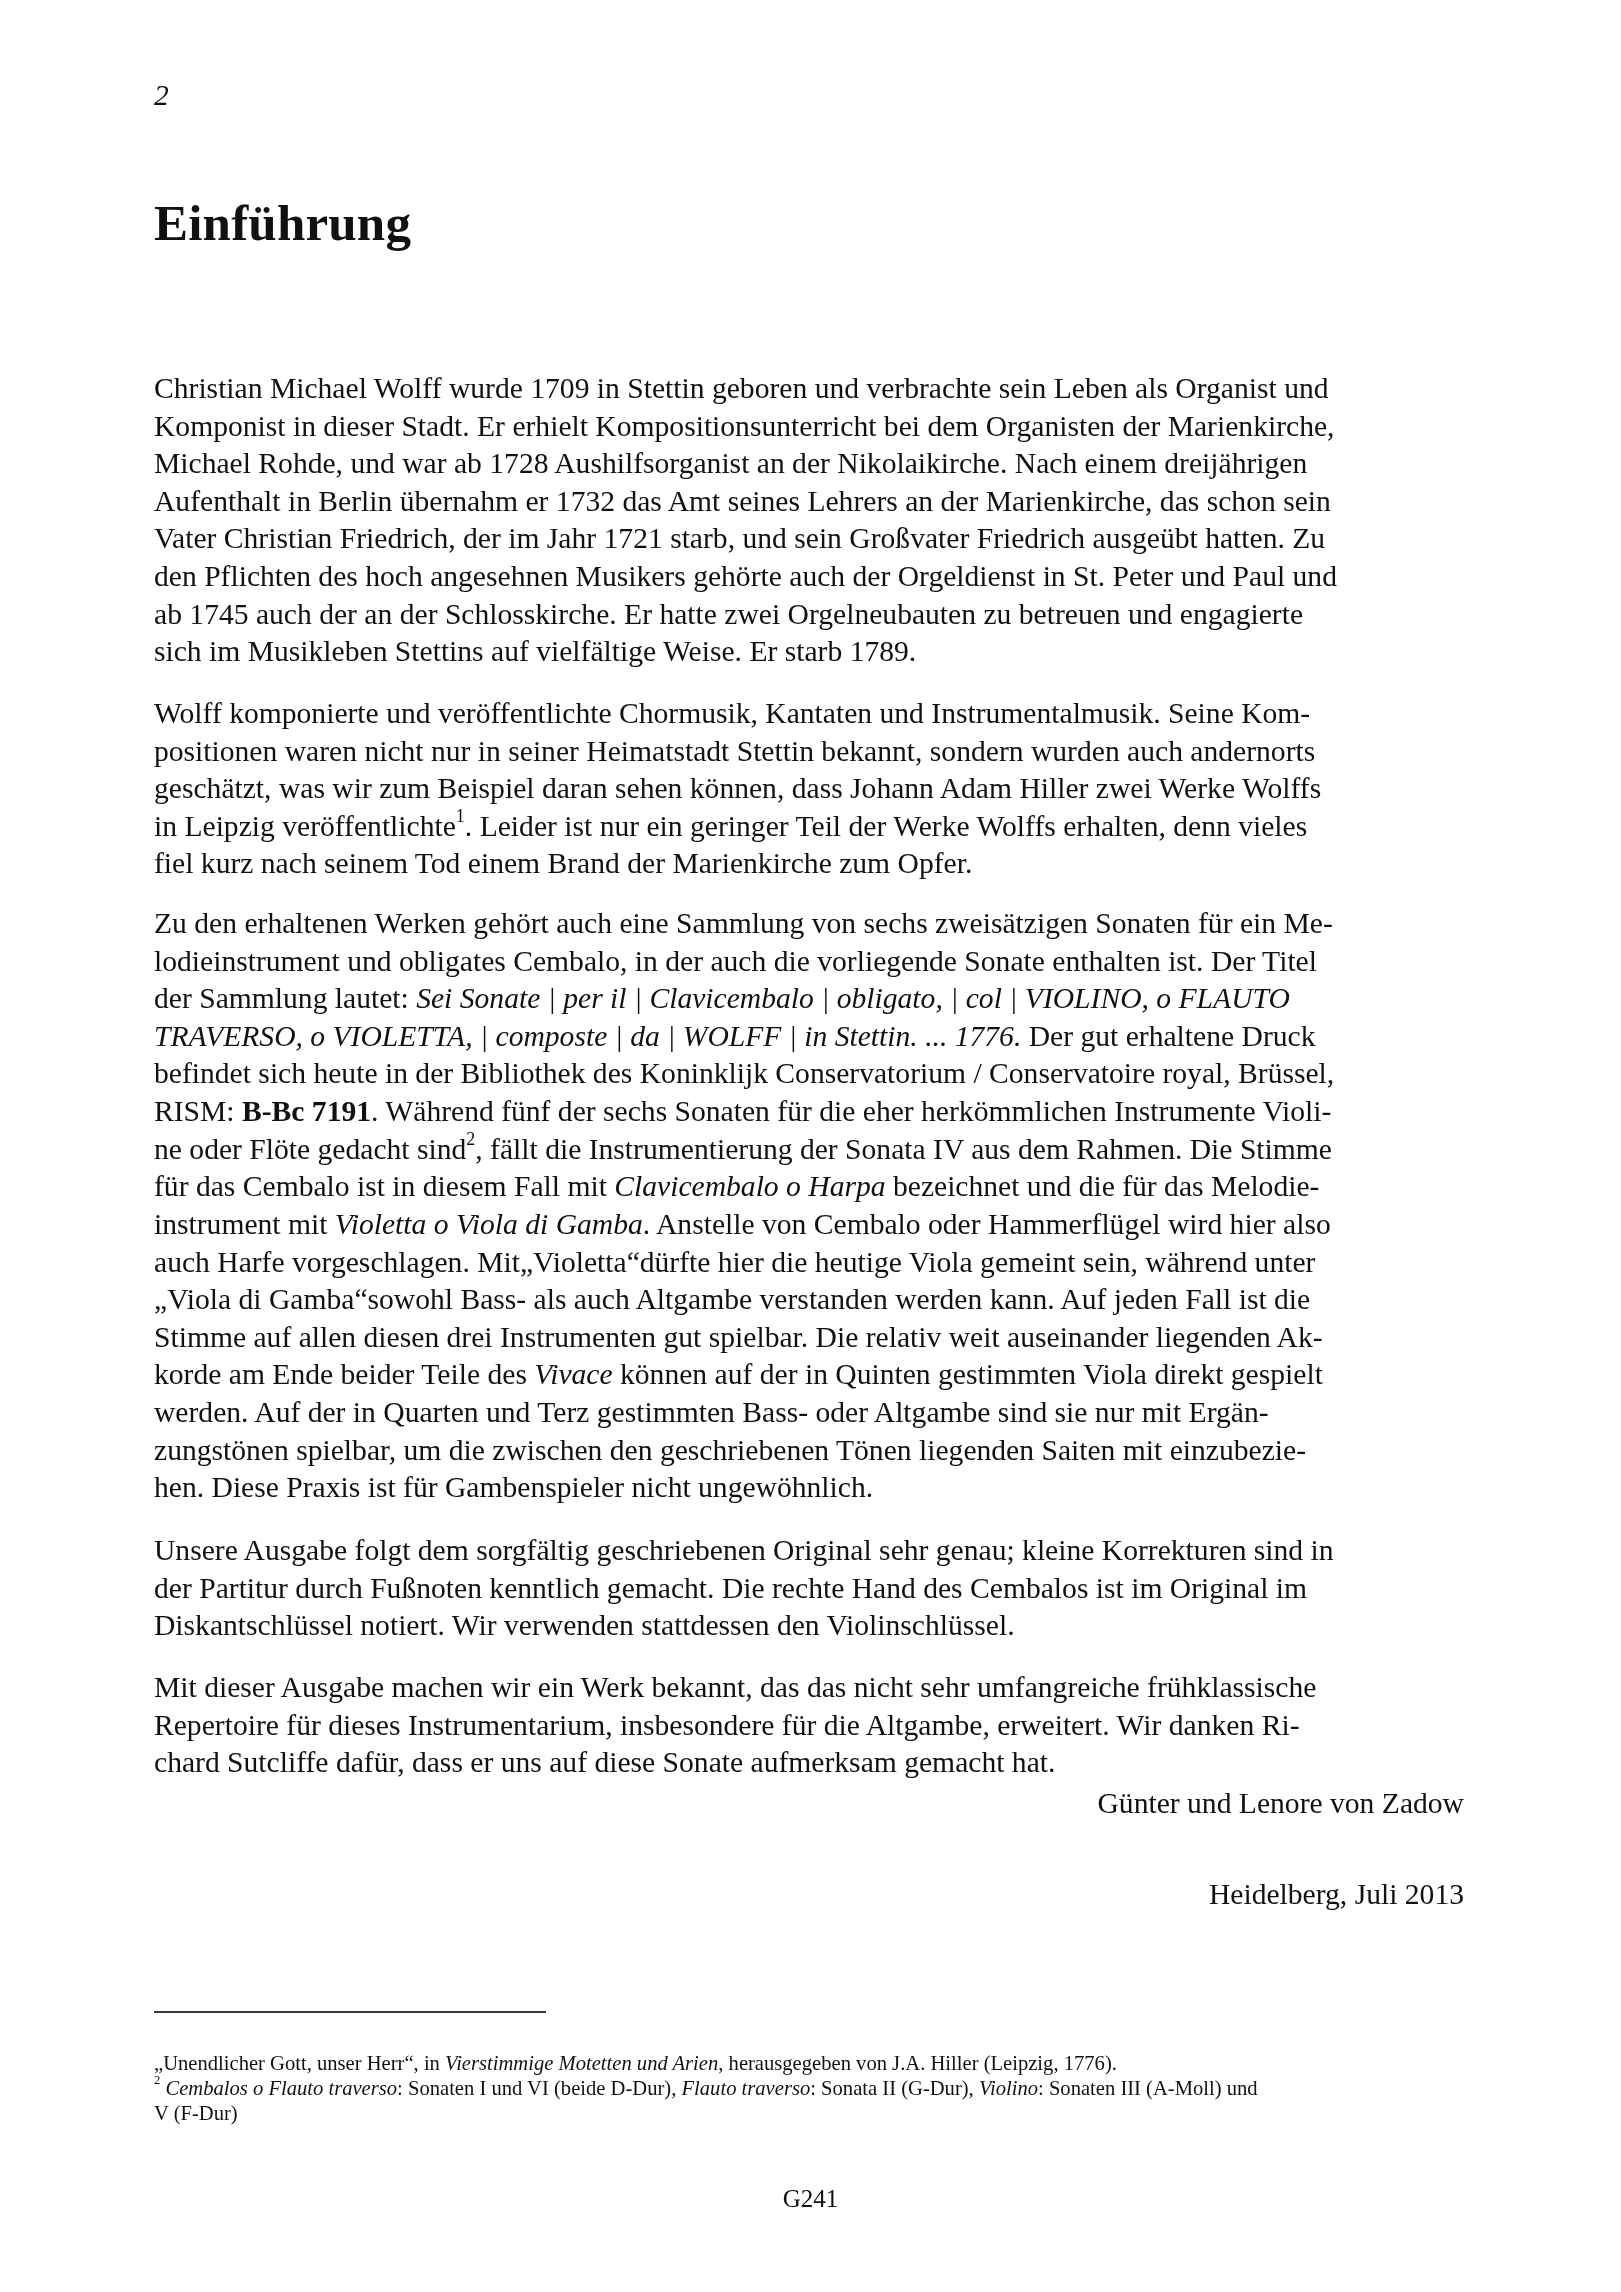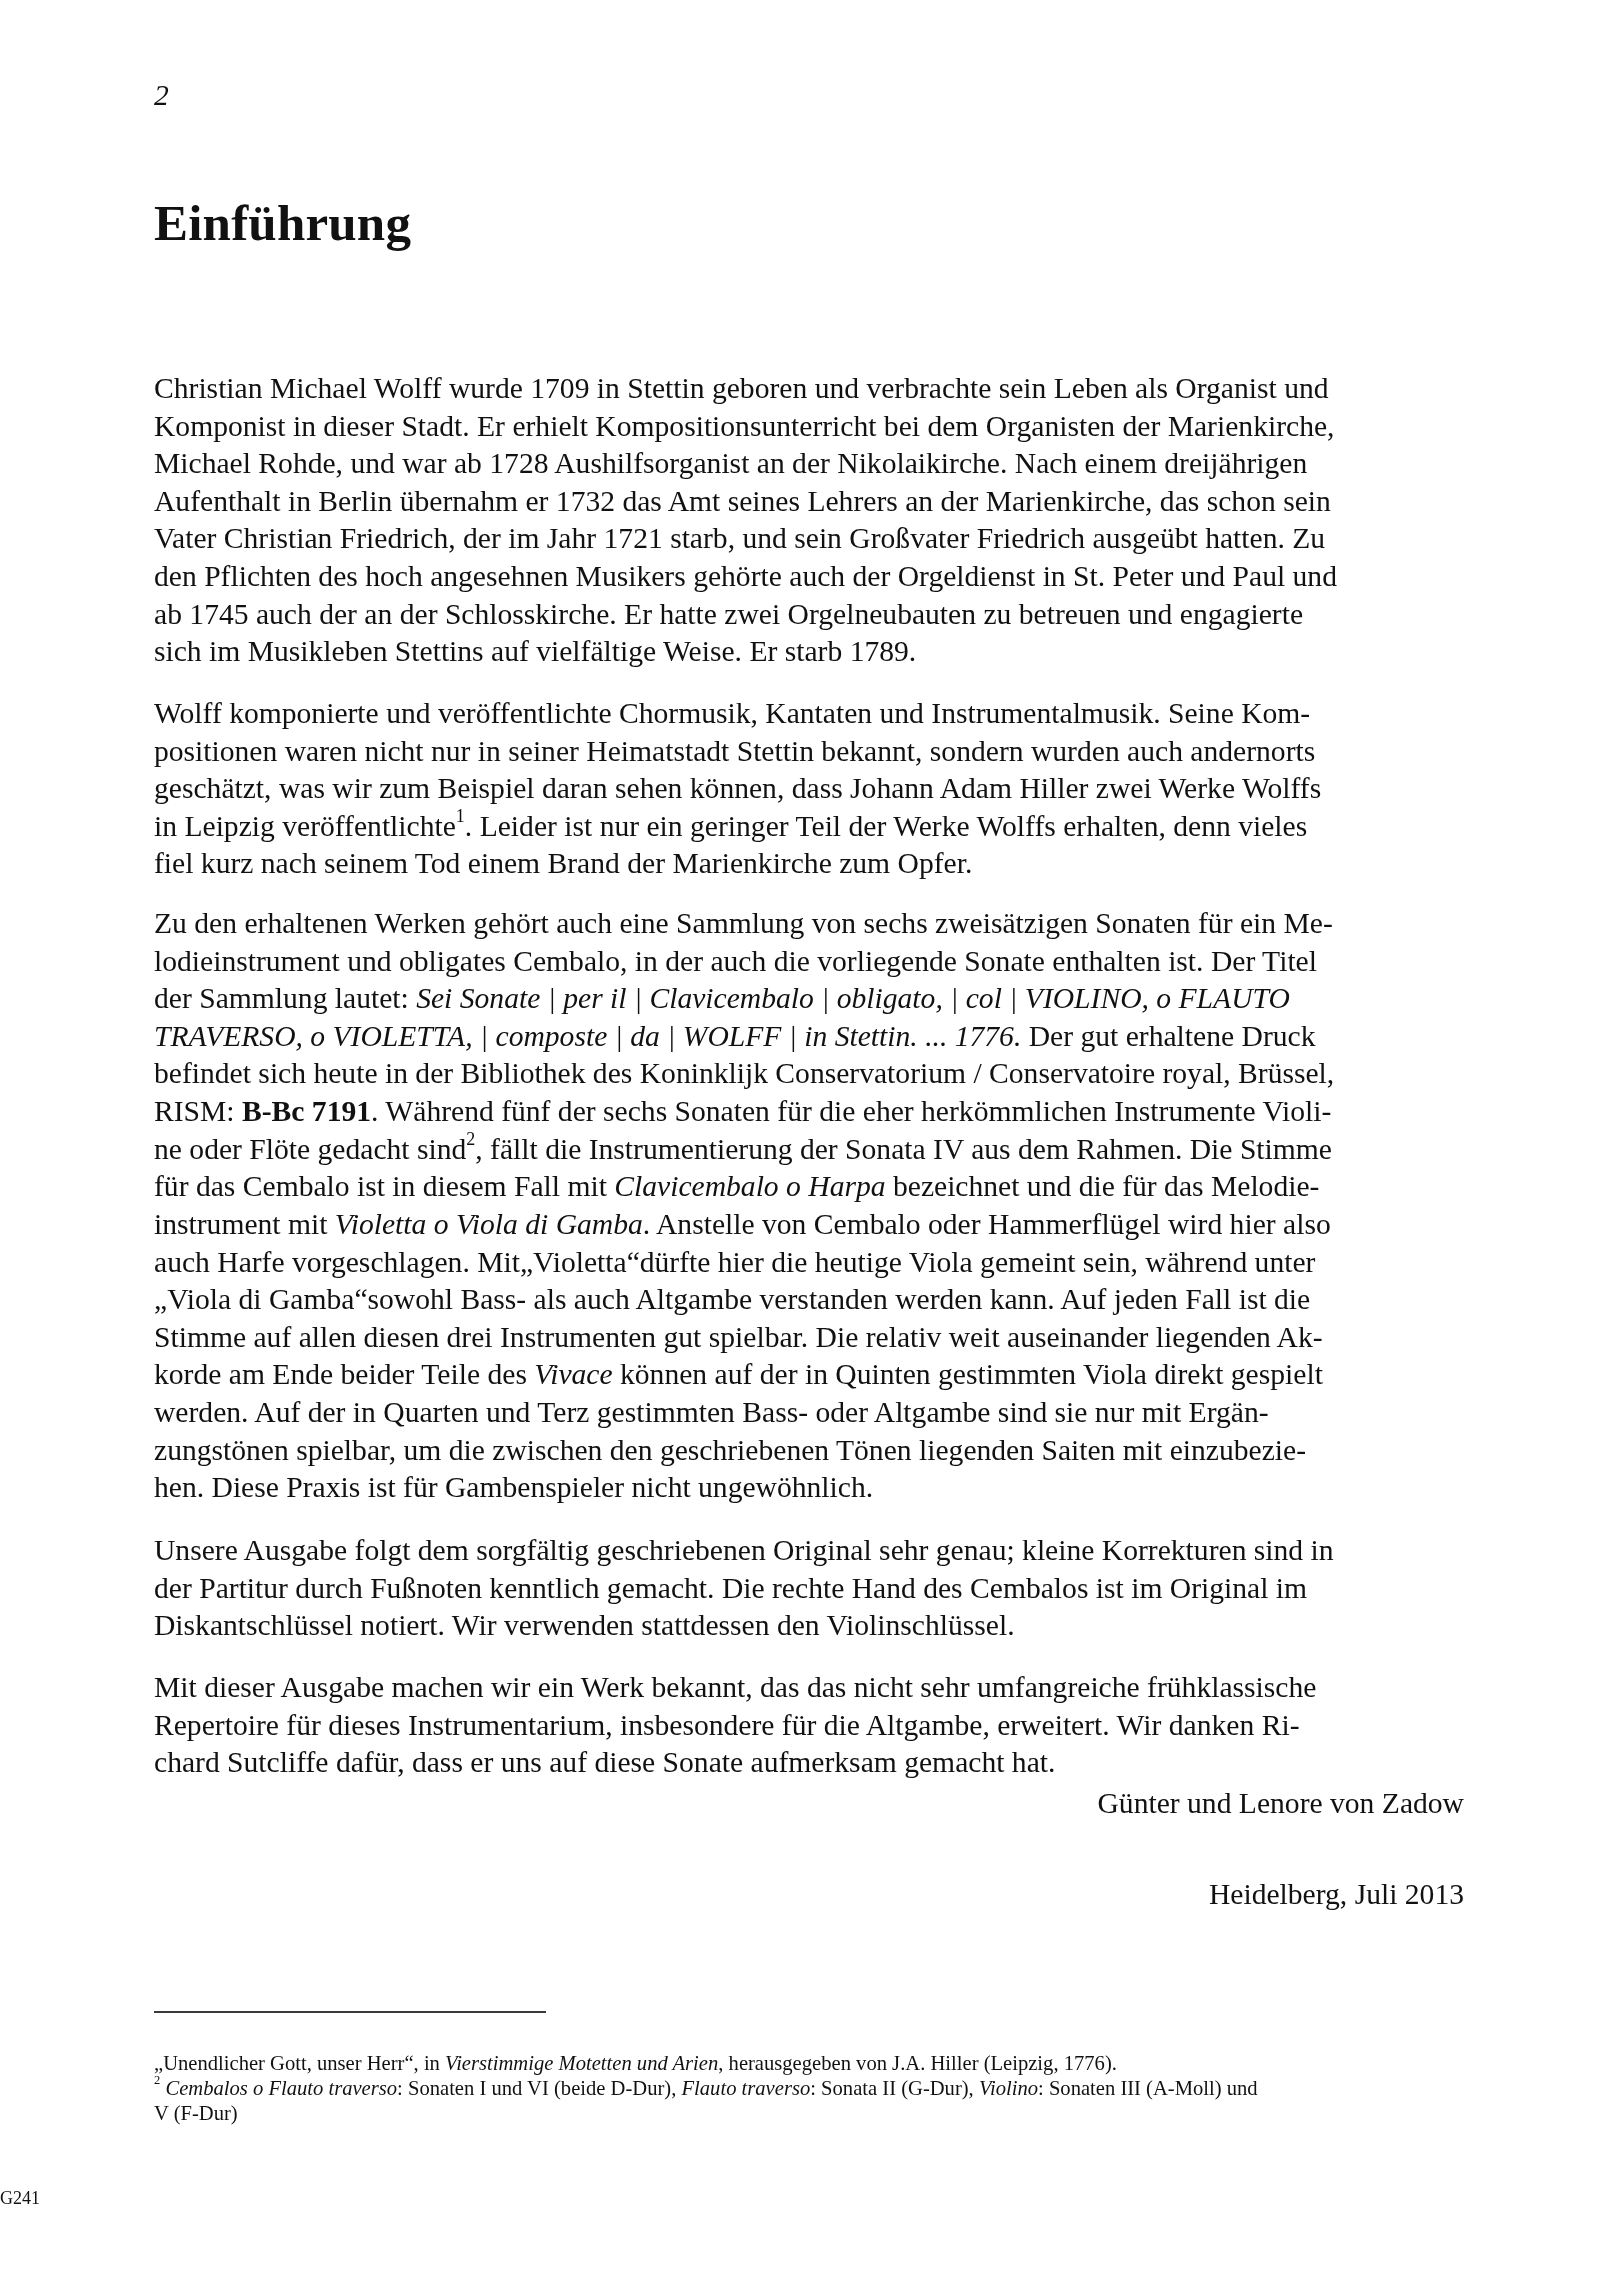--- a/index.html
+++ b/index.html
@@ -10,21 +10,21 @@
   .h1 { position: absolute; left: 154px; top: 192px; font-size: 51px; font-weight: bold; line-height: 63px; margin: 0; letter-spacing: 0.2px; }
   .body { position: absolute; left: 154px; width: 1325px; font-size: 29.6px; }
   .ln { position: absolute; left: 0; height: 38px; line-height: 38px; white-space: nowrap; margin-top: 24px; }
   .it { font-style: italic; }
   .b { font-weight: bold; text-align: center; }
   sup { font-size: 18px; line-height: 0; position: relative; top: -3.6px; vertical-align: super; }
   .sig { position: absolute; right: 157px; font-size: 29.6px; line-height: 36px; text-align: right; white-space: nowrap; }
   .fnrule { position: absolute; left: 154px; top: 2011px; width: 392px; height: 1.8px; background: #3a3a3a; }
   .fn { position: absolute; left: 154px; font-size: 20.6px; line-height: 24px; white-space: nowrap; }
   .fn sup { font-size: 12.5px; top: -2.7px; }
-  .footer { position: absolute; left: 0; width: 1621px; top: 2185px; text-align: left; font-size: 18px; line-height: 27px; }
+  .footer { position: absolute; left: 0; width: 1621px; top: 2185px; text-align: center; font-size: 25px; line-height: 27px; }
 </style>
 </head>
 <body>
 
 <div class="page">
 
   <div class="pn">2</div>
 
   <h1 class="h1">Einführung</h1>
 

